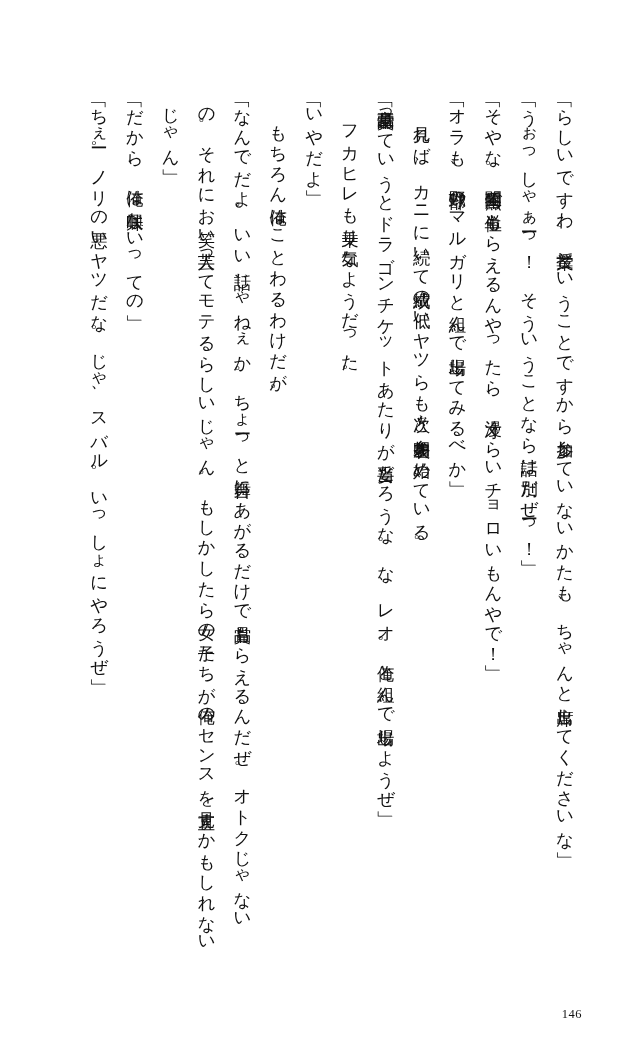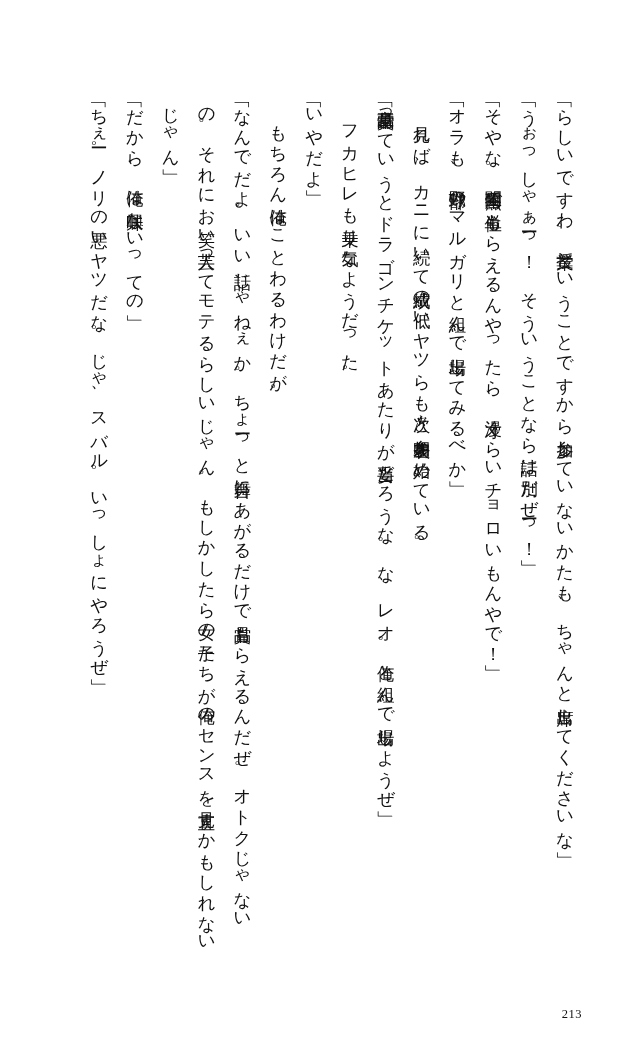--- a/index.html
+++ b/index.html
@@ -75,15 +75,15 @@
     <p class="indent">見れば、カニに続いて成績の低いヤツらも次々と参加表明を始めている。</p>
     <p>「豪華賞品っていうとドラゴンチケットあたりが妥当だろうな。な、レオ。俺と組んで出場しようぜ」</p>
     <p class="indent">フカヒレも乗り気なようだった。</p>
     <p>「いやだよ」</p>
     <p class="indent">もちろん俺はことわるわけだが。</p>
     <p>「なんでだよ。いい話じゃねぇか。ちょーっと舞台にあがるだけで賞品もらえるんだぜ。オトクじゃないの。それにお笑い芸人ってモテるらしいじゃん。もしかしたら女の子たちが俺のセンスを見直すかもしれないじゃん」</p>
     <p>「だから、俺は興味ないっての」</p>
     <p>「ちぇー。ノリの悪いヤツだな。じゃ、スバル。いっしょにやろうぜ」</p>
   </div>
 
-  <div id="page-number">213</div>
+  <div id="page-number">146</div>
 
 </div>
 
 </body></html>

